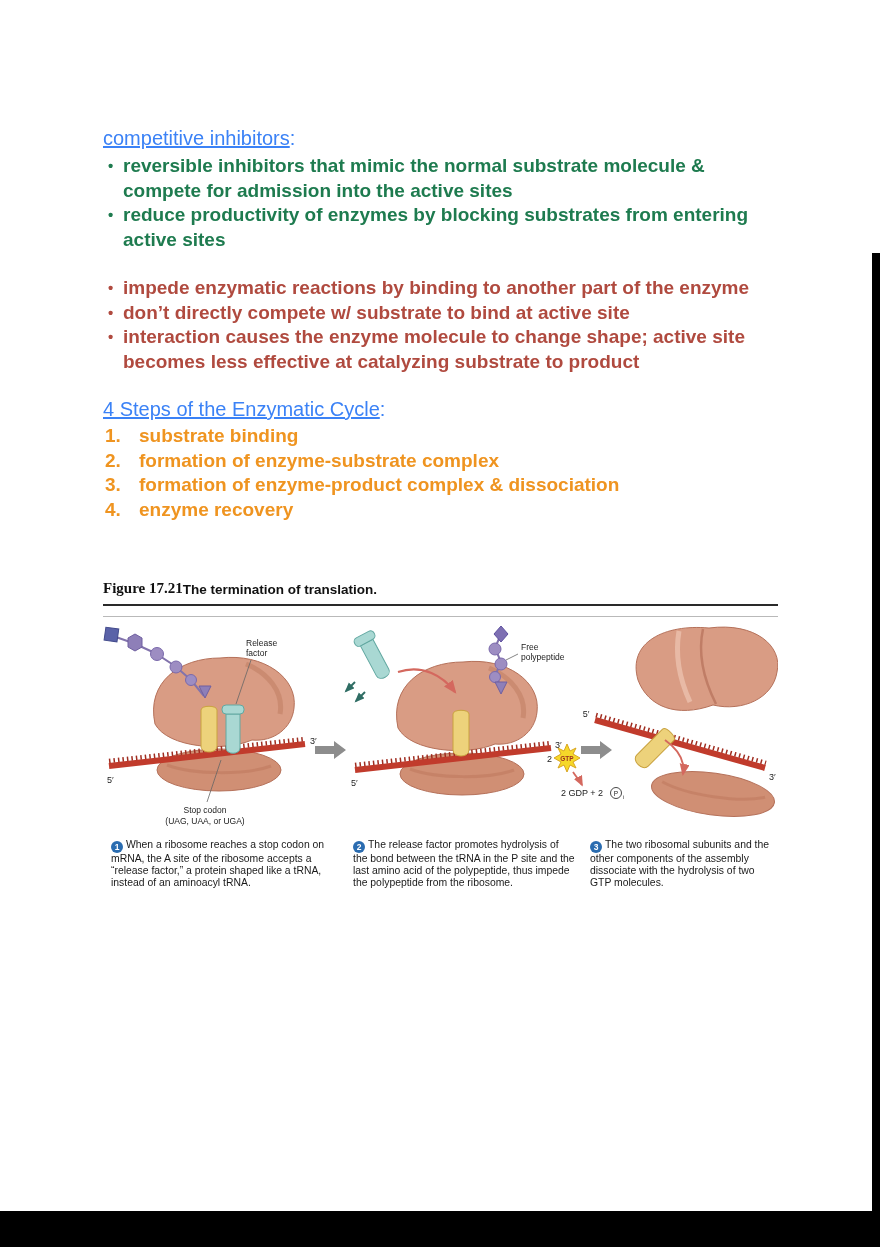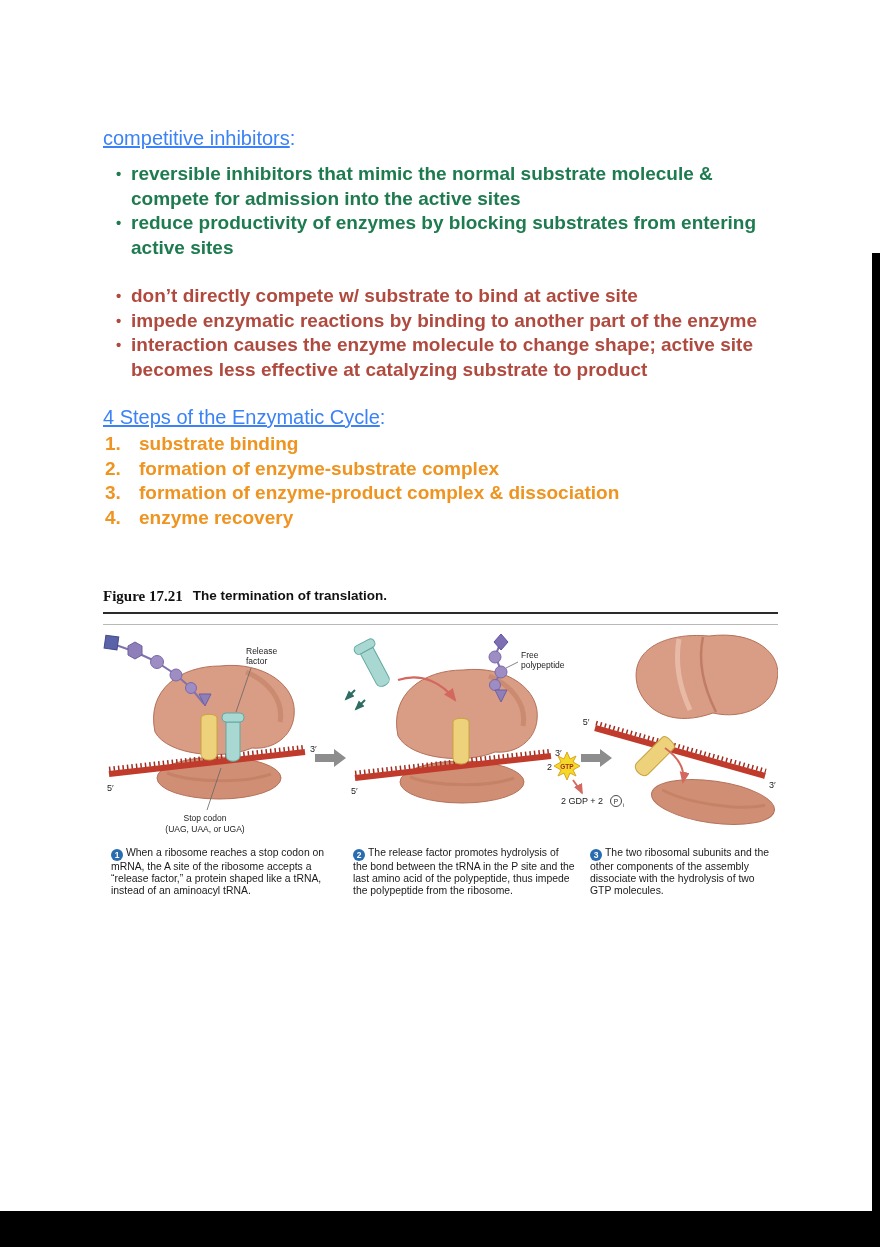--- a/index.html
+++ b/index.html
@@ -3,32 +3,32 @@
 <meta charset="utf-8">
 <style>
   *{box-sizing:border-box}
   html,body{margin:0;padding:0}
   body{width:880px;height:1247px;background:#ffffff;position:relative;overflow:hidden;
        font-family:"Liberation Sans",sans-serif;color:#141414}
   .sheet{position:absolute;left:103px;top:127px;width:690px}
   .sec{margin-bottom:24px}
   h2.note-h{font-size:20px;font-weight:normal;color:#3b82f6;margin:0 0 3px 0}
   h2.note-h .u{text-decoration:underline}
-  ul.bullets{list-style:none;margin:12px;padding:0}
+  ul.bullets{list-style:none;margin:4px;padding:0}
   ul.bullets li{position:relative;padding-left:16px;font-weight:bold;font-size:19px;
                 line-height:24.5px;max-width:650px}
   ul.bullets li::before{content:"\2022";position:absolute;left:1px;top:0;font-size:15px}
   .green li{color:#1e7b4f}
   .red li{color:#b04a3f}
   ol.cycle{list-style:none;margin:0;padding:0;counter-reset:step}
   ol.cycle li{counter-increment:step;position:relative;padding-left:36px;font-weight:bold;
               font-size:19px;line-height:24.5px;color:#ef9420}
   ol.cycle li::before{content:counter(step) ".";position:absolute;left:2px}
   figure.fig{margin:58px 0 0 0;width:675px}
-  .fig-head{display:flex;align-items:flex-start;gap:10px}
+  .fig-head{display:flex;align-items:flex-end;}
   .fig-label{font-size:15px;font-weight:bold;color:#111;font-family:"Liberation Serif",serif}
   .fig-title{font-size:13.5px;font-weight:bold;color:#111}
   .rule-thick{height:2px;background:#2a2a2a;margin:7px 0 10px 0}
   .fig-intro{font-family:"Liberation Serif",serif;font-size:13px;line-height:17px;color:#222;
              margin:0 0 10px 0;max-width:673px}
   .rule-thin{height:1px;background:#b9b9b9;margin:0 0 5px 0}
   svg.diagram{display:block}
   svg .pl{font-family:"Liberation Sans",sans-serif;font-size:8.5px;fill:#222}
   svg .mid{text-anchor:middle}
   svg .prime{font-size:9px}
@@ -52,22 +52,22 @@
   <section class="sec">
     <h2 class="note-h"><span class="u">competitive inhibitors</span><span>:</span></h2>
     <ul class="bullets green">
       <li>reversible inhibitors that mimic the normal substrate molecule &amp; compete for admission into the active sites</li>
       <li>reduce productivity of enzymes by blocking substrates from entering active sites</li>
     </ul>
   </section>
 
   <section class="sec">
     <ul class="bullets red">
+      <li>impede enzymatic reactions by binding to another part of the enzyme</li>
       <li>don’t directly compete w/ substrate to bind at active site</li>
-      <li>impede enzymatic reactions by binding to another part of the enzyme</li>
       <li>interaction causes the enzyme molecule to change shape; active site becomes less effective at catalyzing substrate to product</li>
     </ul>
   </section>
 
   <section class="sec">
     <h2 class="note-h"><span class="u">4 Steps of the Enzymatic Cycle</span><span>:</span></h2>
     <ol class="cycle">
       <li>substrate binding</li>
       <li>formation of enzyme-substrate complex</li>
       <li>formation of enzyme-product complex &amp; dissociation</li>

